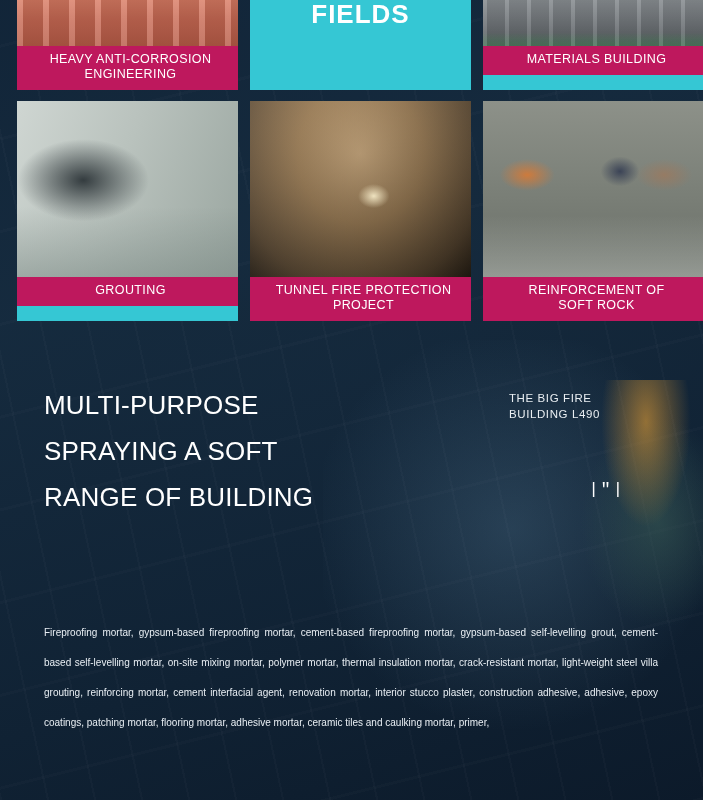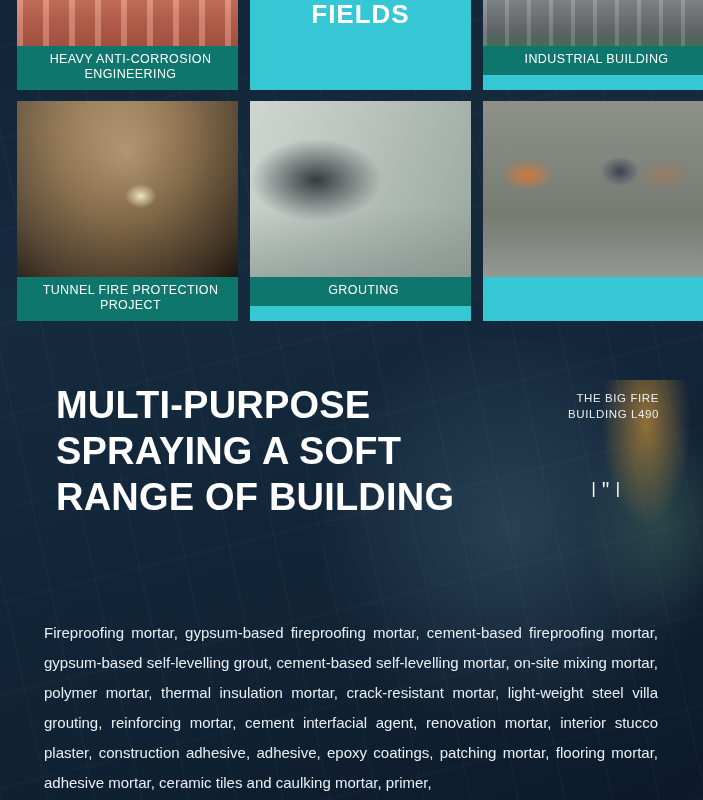--- a/index.html
+++ b/index.html
@@ -61,21 +61,21 @@
     background: #35c7d4;
     overflow: hidden;
   }
   .cell .photo {
     width: 100%;
     display: block;
     position: relative;
     overflow: hidden;
   }
   .cell .caption {
-    background: #0f766e;
+    background: #be185d;
     color: #ffffff;
     font-size: 12.5px;
     letter-spacing: 0.4px;
     text-align: center;
     line-height: 15px;
     padding: 6px 6px 8px 12px;
   }
   
   .row1 .photo { height: 46px; }
   .r1c1 .photo {
@@ -151,52 +151,51 @@
   }
 
   
   .headline {
     position: absolute;
     left: 44px; top: 382px;
     width: 560px;
   }
   .headline h1 {
     color: #ffffff;
-    font-size: 38px;
+    font-size: 26px;
     line-height: 46px;
-    font-weight: bold;
+    font-weight: normal;
     letter-spacing: 0.2px;
-    margin-left: 12px;
   }
   .model-label {
     position: absolute;
     right: 44px; top: 390px;
     width: 150px;
-    text-align: right;
+    text-align: left;
     color: #e9eef2;
     font-size: 11.5px;
     line-height: 16px;
     letter-spacing: 0.6px;
   }
   .model-mark {
     position: absolute;
     right: 78px; top: 480px;
     color: #ffffff;
     font-size: 17px;
     letter-spacing: 2px;
     font-family: "Liberation Mono", monospace;
   }
 
   
   .body-copy {
     position: absolute;
     left: 44px; top: 618px;
     width: 614px;
     color: #e8eef3;
-    font-size: 15px;
+    font-size: 10px;
     line-height: 30px;
     text-align: justify;
   }
 </style>
 </head>
 <body>
 
 <div class="page">
   <div class="bg-streaks"></div>
   <div class="bg-glow"></div>
@@ -210,36 +209,38 @@
         <div class="caption" style="white-space:pre-line">HEAVY ANTI-CORROSION
 ENGINEERING</div>
       </div>
 
       <div class="cell row1 r1c2">
         <div class="fields-title">FIELDS</div>
       </div>
 
       <div class="cell row1 r1c3">
         <div class="photo"></div>
-        <div class="caption" style="white-space:pre-line">INDUSTRIAL BUILDING</div>
+        <div class="caption" style="white-space:pre-line">MATERIALS BUILDING</div>
+      </div>
+
+      <div class="cell row2 r2c2">
+        <div class="photo"></div>
+        <div class="caption" style="white-space:pre-line">GROUTING</div>
       </div>
 
       <div class="cell row2 r2c1">
         <div class="photo"></div>
         <div class="caption" style="white-space:pre-line">TUNNEL FIRE PROTECTION
 PROJECT</div>
       </div>
 
-      <div class="cell row2 r2c2">
-        <div class="photo"></div>
-        <div class="caption" style="white-space:pre-line">GROUTING</div>
-      </div>
-
       <div class="cell row2 r2c3">
         <div class="photo"></div>
+        <div class="caption" style="white-space:pre-line">REINFORCEMENT OF
+SOFT ROCK</div>
       </div>
 
     </div>
   </section>
 
   <div class="headline">
     <h1>
       <span>MULTI-PURPOSE</span><br>
       <span>SPRAYING A SOFT</span><br>
       <span>RANGE OF BUILDING</span>

